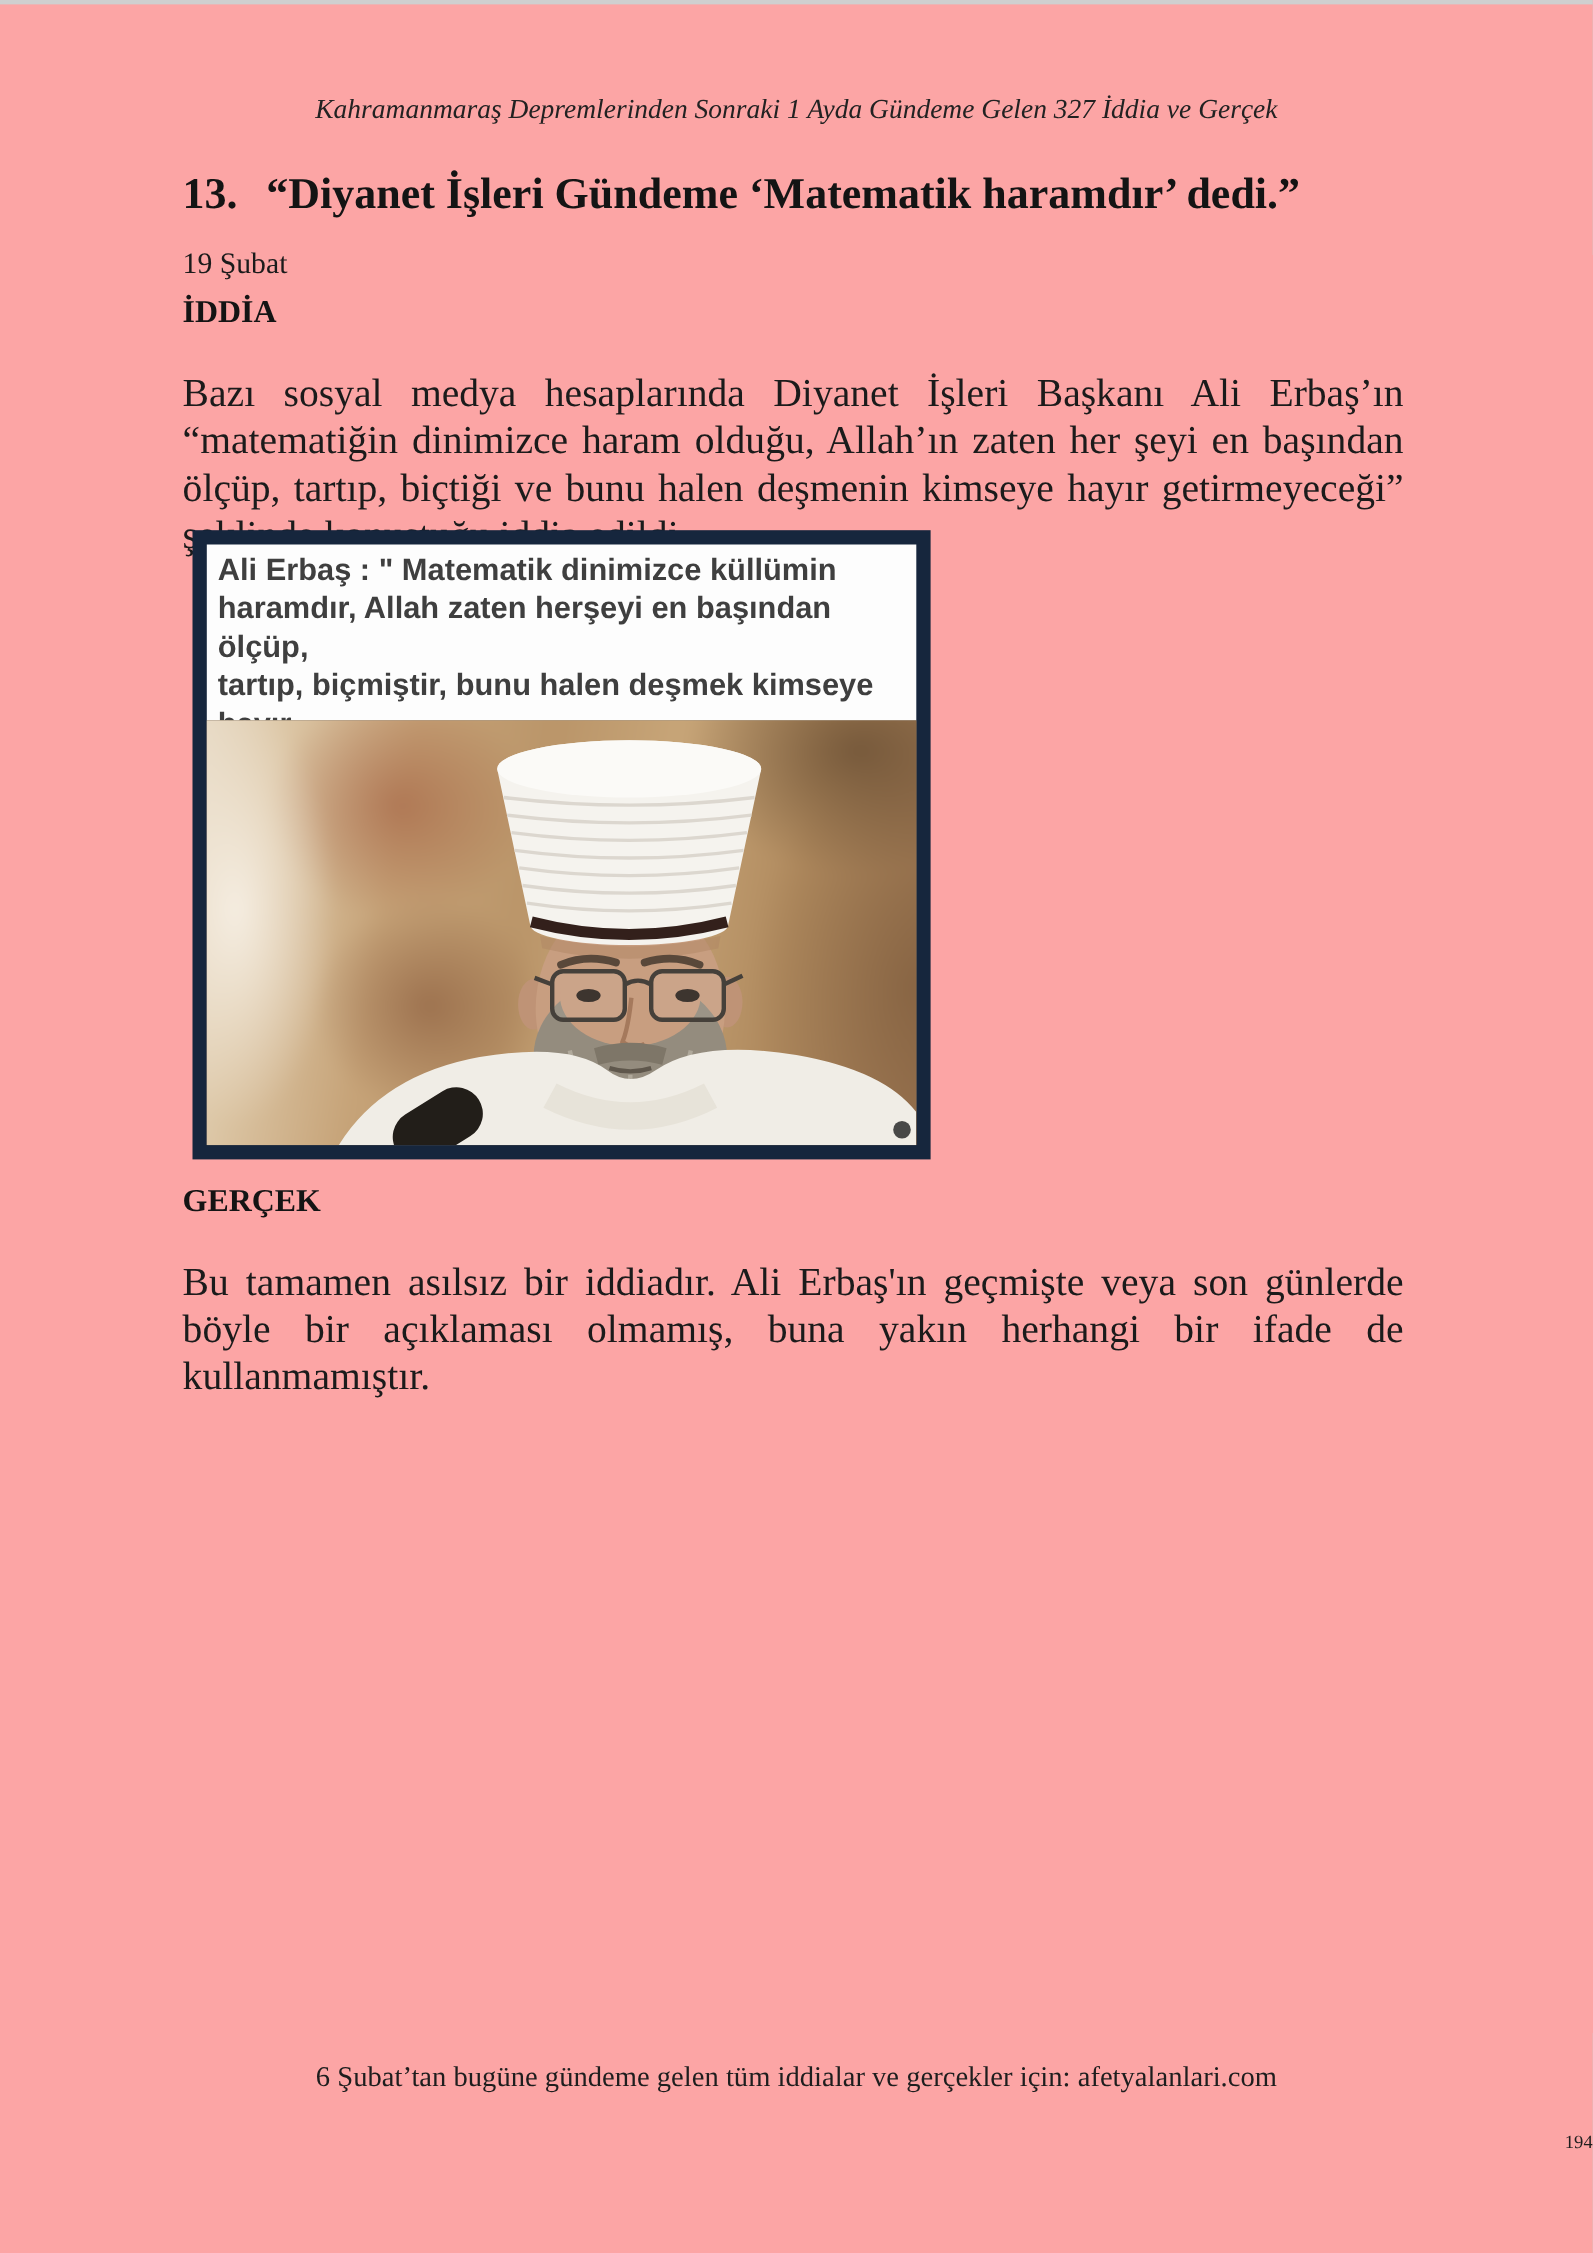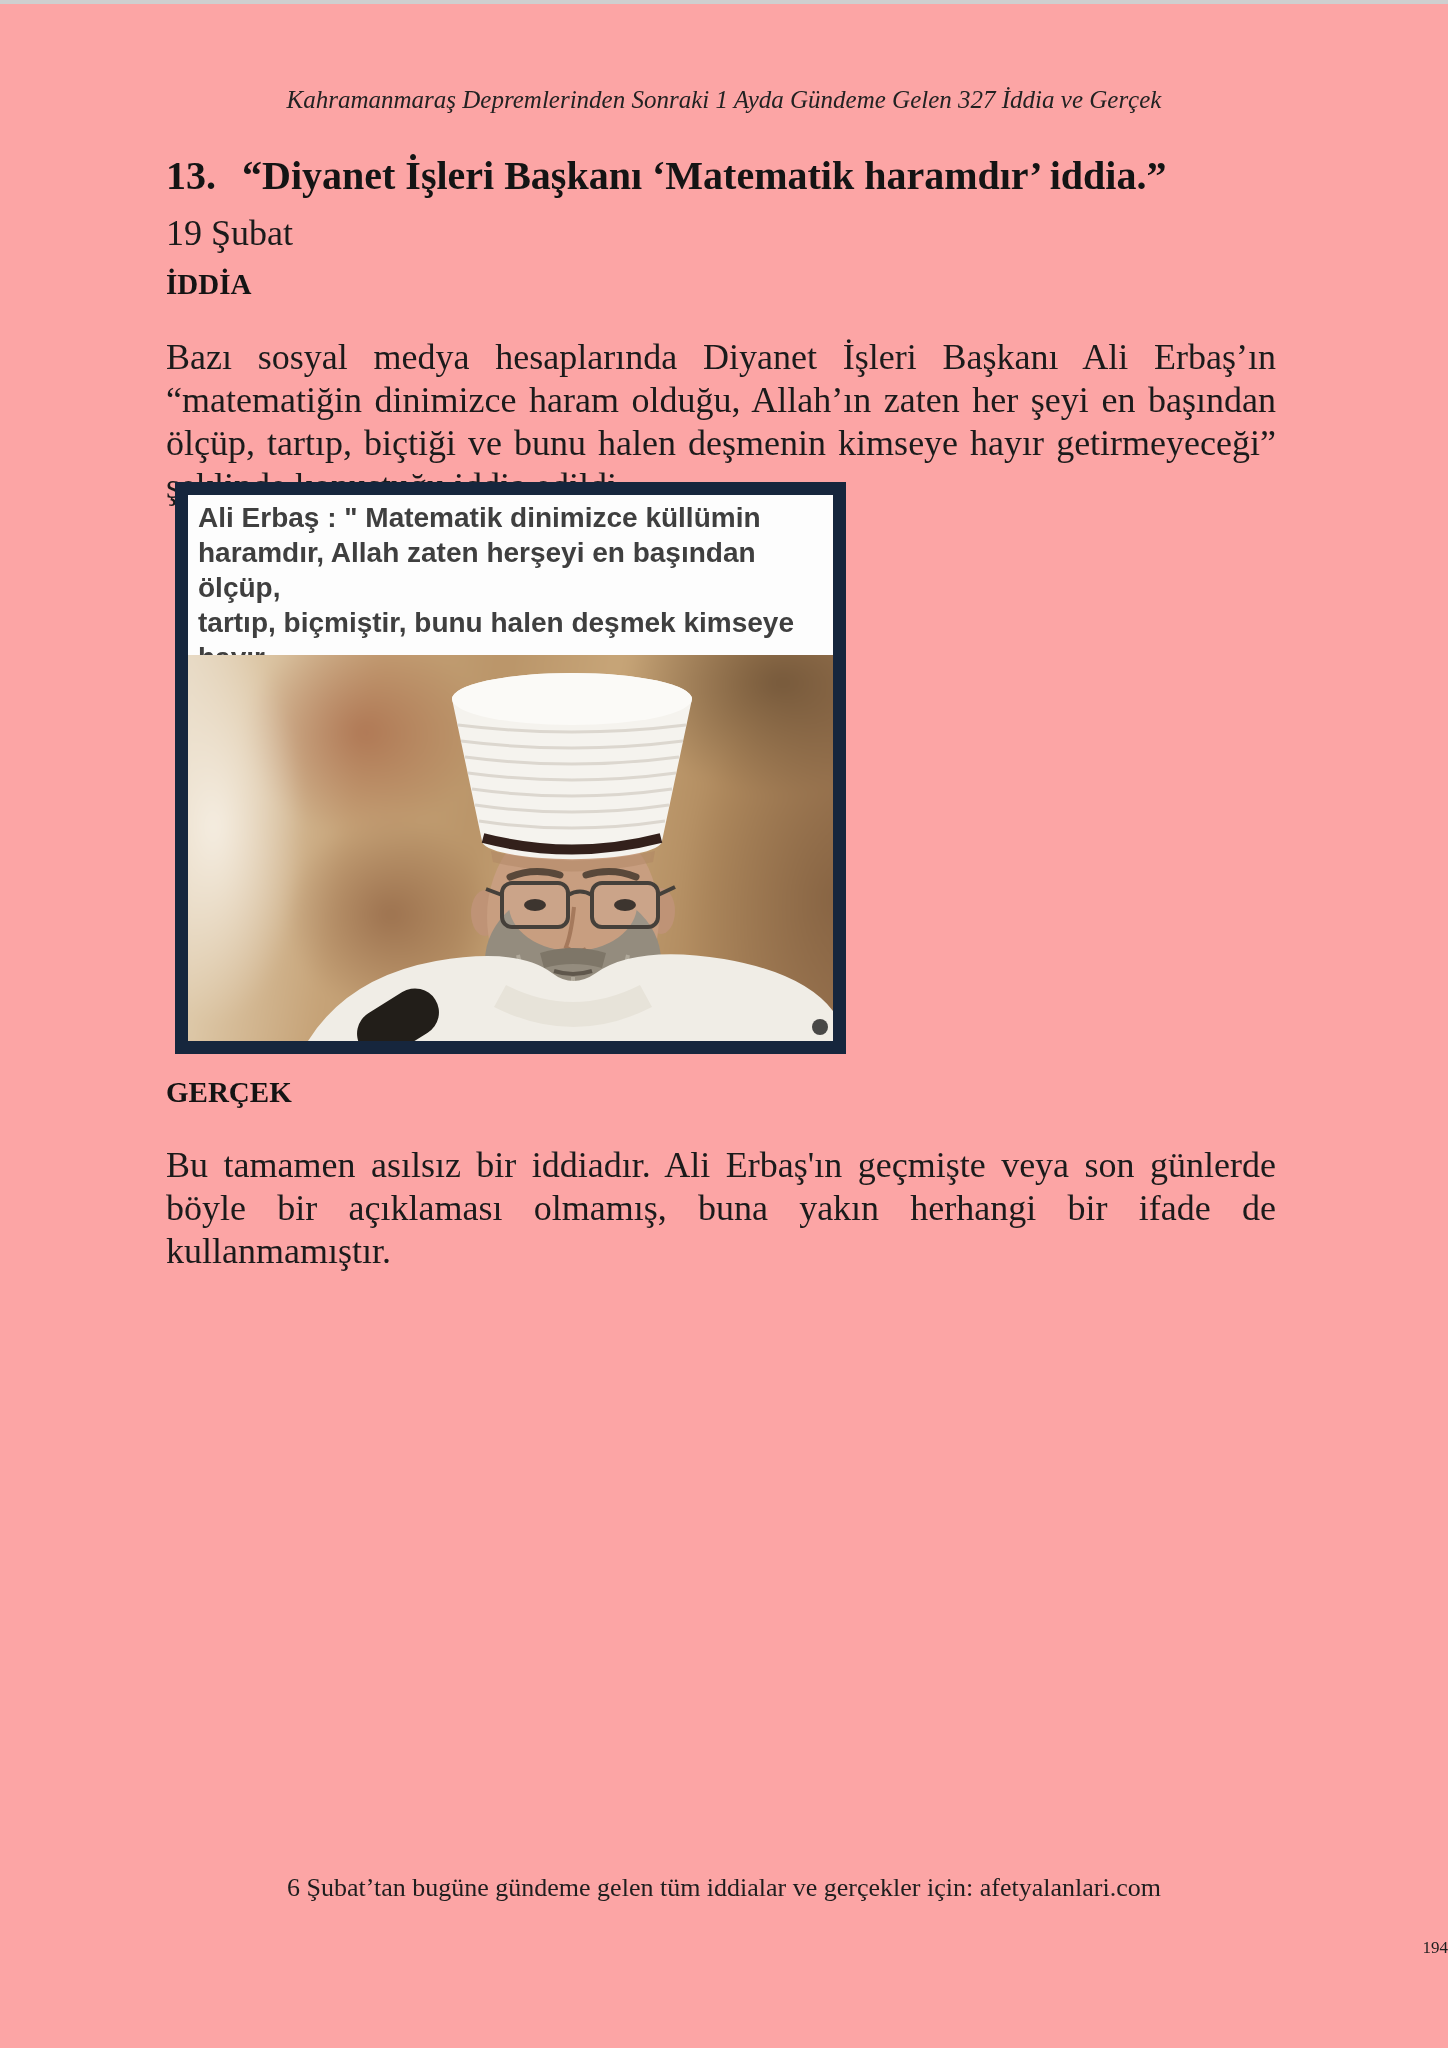--- a/index.html
+++ b/index.html
@@ -15,21 +15,21 @@
   }
   .running-header {
     position:absolute; top:82px; left:0; width:100%;
     text-align:center; font-style:italic; font-size:25px; color:#222;
   }
   .claim-heading {
     position:absolute; top:148px; left:166px; width:1110px;
     display:flex; gap:26px; font-weight:bold; font-size:40px; color:#141414;
   }
   .claim-date {
-    position:absolute; top:208px; left:166px; font-size:36px;
+    position:absolute; top:220px; left:166px; font-size:27px;
   }
   .section-label {
     position:absolute; left:166px; font-weight:bold; font-size:29px; color:#141414;
   }
   .label-iddia { top:264px; }
   .label-gercek { top:1072px; }
   .body-par {
     position:absolute; left:166px; width:1110px;
     font-size:36px; line-height:43px;
     text-align:justify; text-justify:inter-word;
@@ -82,21 +82,21 @@
 </style>
 </head>
 <body>
 
 <div class="page">
 
   <div class="running-header">Kahramanmaraş Depremlerinden Sonraki 1 Ayda Gündeme Gelen 327 İddia ve Gerçek</div>
 
   <div class="claim-heading">
     <span>13.</span>
-    <span>“Diyanet İşleri Başkanı ‘Matematik haramdır’ iddia.”</span>
+    <span>“Diyanet İşleri Gündeme ‘Matematik haramdır’ dedi.”</span>
   </div>
 
   <div class="claim-date">19 Şubat</div>
 
   <div class="section-label label-iddia">İDDİA</div>
 
   <div class="body-par par-iddia">Bazı sosyal medya hesaplarında Diyanet İşleri Başkanı Ali Erbaş’ın “matematiğin dinimizce haram olduğu, Allah’ın zaten her şeyi en başından ölçüp, tartıp, biçtiği ve bunu halen deşmenin kimseye hayır getirmeyeceği” şeklinde konuştuğu iddia edildi.</div>
 
   <div class="claim-screenshot">
     <div class="screenshot-caption">Ali Erbaş  : " Matematik dinimizce küllümin

